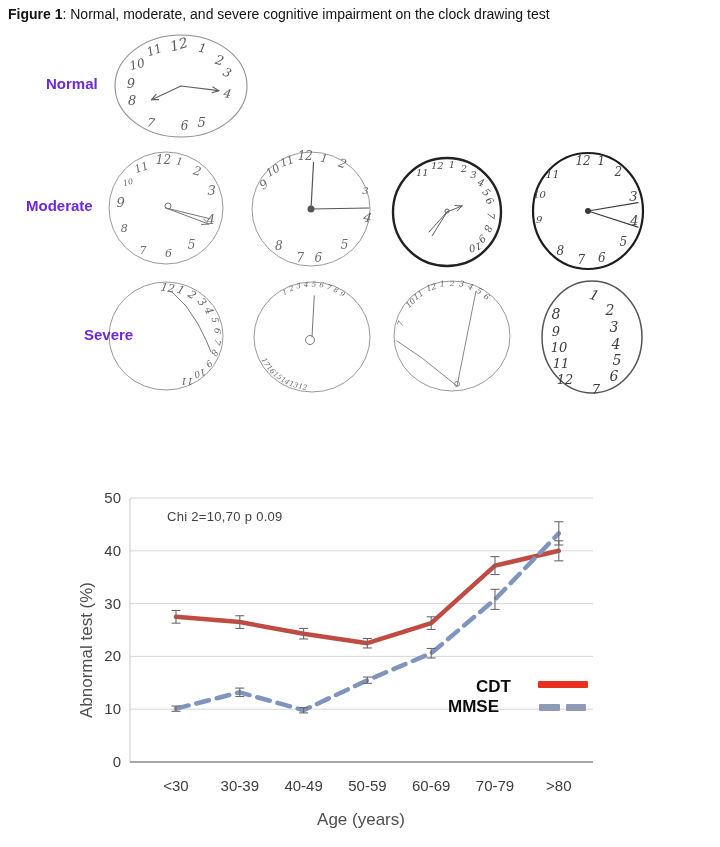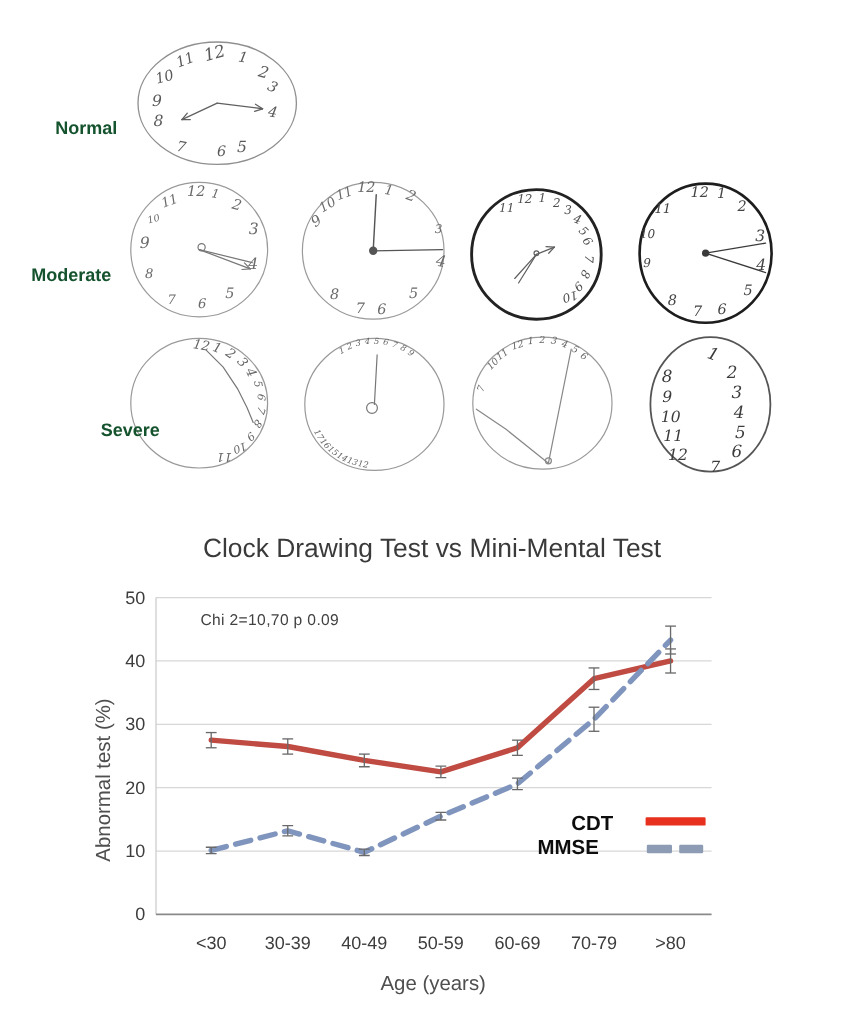--- a/index.html
+++ b/index.html
@@ -2,21 +2,21 @@
 <html><head>
 <meta charset="utf-8">
 <style>
   html,body{margin:0;padding:0;background:#ffffff;}
   .page{position:relative;width:720px;height:847px;background:#ffffff;overflow:hidden;
         font-family:"Liberation Sans",sans-serif;color:#121212;}
   #gfx{position:absolute;left:0;top:0;z-index:1;}
   .txt{position:absolute;z-index:2;white-space:nowrap;}
   .caption{font-size:14px;color:#131313;}
   .caption b{font-weight:bold;}
-  .rowlabel{font-size:15px;font-weight:bold;color:#14532d;margin-top:24px;}
+  .rowlabel{font-size:15px;font-weight:bold;color:#6d28d9;}
   .chart-title{left:0;right:0;text-align:center;font-size:22px;color:#3a3a3a;}
   .axis-label{font-size:17px;color:#4f4f4f;}
   .y-axis-label{transform:translate(-50%,-50%) rotate(-90deg);}
   .x-axis-label{left:0;width:722px;text-align:center;}
   .annotation{font-size:13px;color:#414141;letter-spacing:.3px;}
   .legend-label{font-size:17px;font-weight:bold;color:#0d0d0d;}
   .swatch{position:absolute;z-index:2;height:7px;border-radius:1px;}
 </style>
 </head>
 <body>
@@ -250,27 +250,29 @@
         <line x1="426.7" y1="648.48" x2="435.7" y2="648.48" stroke="#696969" stroke-width="1.1"></line>
         <line x1="495" y1="609.408" x2="495" y2="589.344" stroke="#696969" stroke-width="1.1"></line>
         <line x1="490.5" y1="609.408" x2="499.5" y2="609.408" stroke="#696969" stroke-width="1.1"></line>
         <line x1="490.5" y1="589.344" x2="499.5" y2="589.344" stroke="#696969" stroke-width="1.1"></line>
         <line x1="558.8" y1="544.9920000000001" x2="558.8" y2="521.76" stroke="#696969" stroke-width="1.1"></line>
         <line x1="554.3" y1="544.9920000000001" x2="563.3" y2="544.9920000000001" stroke="#696969" stroke-width="1.1"></line>
         <line x1="554.3" y1="521.76" x2="563.3" y2="521.76" stroke="#696969" stroke-width="1.1"></line>
       </g>
     </svg>
 
+  <div class="txt caption" style="left:8px;top:6px;">
+    <b>Figure 1</b><span>: Normal, moderate, and severe cognitive impairment on the clock drawing test</span>
+  </div>
 
   <div class="txt rowlabel" style="left:46px;top:75px;">Normal</div>
   <div class="txt rowlabel" style="left:26px;top:197px;">Moderate</div>
   <div class="txt rowlabel" style="left:84px;top:326px;">Severe</div>
 
 
-  <div class="txt chart-title" style="top:444px;">Clock Drawing Test vs Mini-Mental Test</div>
 
   <div class="txt annotation" style="left:167px;top:509px;">Chi 2=10,70  p 0.09</div>
 
   <div class="txt axis-label y-axis-label" style="left:87px;top:650px;">Abnormal test (%)</div>
 
   <div class="txt axis-label x-axis-label" style="top:810px;">Age (years)</div>
 
   <div class="txt legend-label" style="left:476px;top:677px;">CDT</div>
   <div class="swatch" style="left: 538px; top: 681px; width: 50px; background: rgb(232, 48, 31);"></div>
   <div class="txt legend-label" style="left:448px;top:697px;">MMSE</div>

